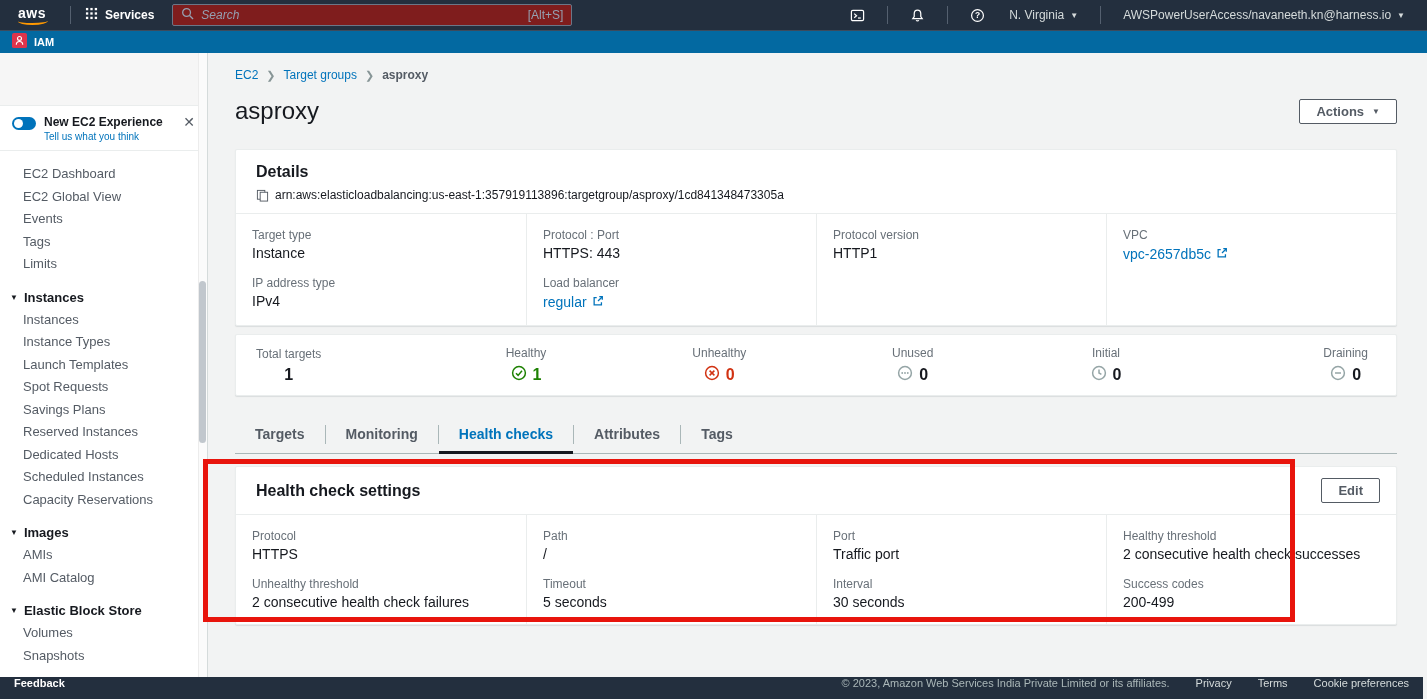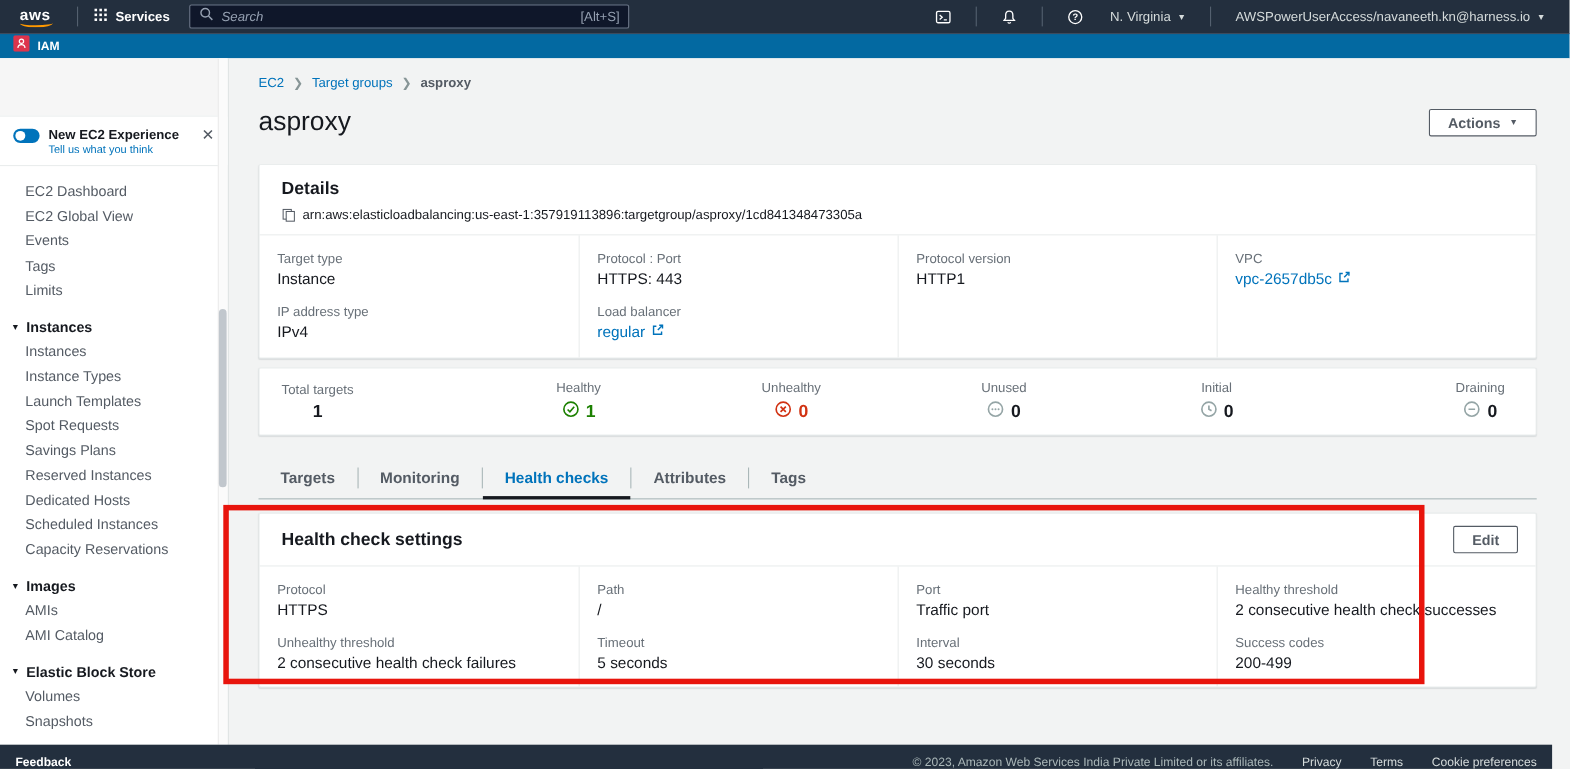--- a/index.html
+++ b/index.html
@@ -10,21 +10,21 @@
   }
 
   
   .topnav { height:30px; background:#232f3e; display:flex; align-items:center; color:#fff; padding:0 10px; }
   .aws-logo { font-weight:bold; font-size:14px; color:#fff; position:relative; margin:0 14px 4px 8px; letter-spacing:.5px; }
   .aws-logo::after { content:''; position:absolute; left:0; right:-2px; bottom:-4px; height:6px;
     border-bottom:2px solid #ff9900; border-radius:0 0 60% 55%; }
   .nav-divider { width:1px; height:18px; background:#54606f; margin:0 10px; }
   .services-btn { display:flex; align-items:center; gap:7px; font-size:12px; font-weight:bold; color:#fff; cursor:pointer; padding:0 4px; }
   .searchbox { display:flex; align-items:center; width:400px; height:22px; margin-left:14px;
-    border:1px solid #6b7687; border-radius:2px; background:#0f172a; padding:0 8px; gap:7px; }
+    border:1px solid #6b7687; border-radius:2px; background:#7f1d1d; padding:0 8px; gap:7px; }
   .searchbox input { flex:1; background:transparent; border:none; outline:none; color:#d5dbdb; font-size:12px; font-style:italic; }
   .searchbox input::placeholder { color:#95a0b1; font-style:italic; }
   .search-shortcut { color:#95a0b1; font-size:12px; }
   .topnav-right { margin-left:auto; display:flex; align-items:center; gap:0; }
   .topnav-iconbtn { padding:0 12px; display:flex; align-items:center; cursor:pointer; }
   .topnav-text { font-size:12px; color:#d5dbdb; display:flex; align-items:center; gap:6px; padding:0 12px; cursor:pointer; white-space:nowrap; }
   .caret { font-size:8px; color:#d5dbdb; }
 
   
   .favbar { height:23px; background:#0369a1; border-top:1px solid #3c4b5d; display:flex; align-items:center; padding:0 12px; gap:7px; }
@@ -91,21 +91,21 @@
   .tabs { margin-top:20px; display:flex; align-items:stretch; border-bottom:1px solid #aab7b8; height:38px; }
   .tab { padding:0 20px; font-size:14px; font-weight:bold; color:#545b64; line-height:36px; cursor:pointer; position:relative; }
   .tab.active { color:#0073bb; }
   .tab.active::after { content:''; position:absolute; left:0; right:0; bottom:-1px; height:3px; background:#16191f; }
   .tab-sep { width:1px; background:#aab7b8; margin:9px 0; }
 
   .health-card { margin-top:12px; min-height:152px; }
   .health-header { display:flex; justify-content:space-between; align-items:center; padding:11px 16px 11px 20px; }
 
   
-  .footer { position:absolute; left:0; right:16px; bottom:0; height:22px; background:#232f3e; display:flex; align-items:flex-end;
+  .footer { position:absolute; left:0; right:4px; bottom:0; height:22px; background:#232f3e; display:flex; align-items:flex-start;
     padding:0 14px; font-size:11px; color:#aab7b8; gap:13px; }
   .footer-feedback { color:#fff; font-weight:bold; cursor:pointer; }
   .footer-lang { display:flex; align-items:center; gap:4px; }
   .footer-lang b { color:#fff; cursor:pointer; display:inline-flex; align-items:center; gap:3px; }
   .footer-right { margin-left:auto; display:flex; align-items:center; gap:26px; }
   .footer-link { color:#d5dbdb; cursor:pointer; }
 
   
   .red-annotation { position:absolute; left:203px; top:459px; width:1092px; height:163px;
     border:5px solid #e8140c; z-index:40; pointer-events:none; }

